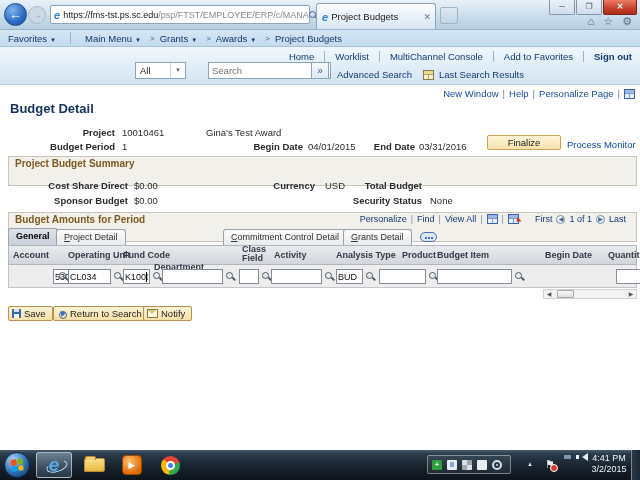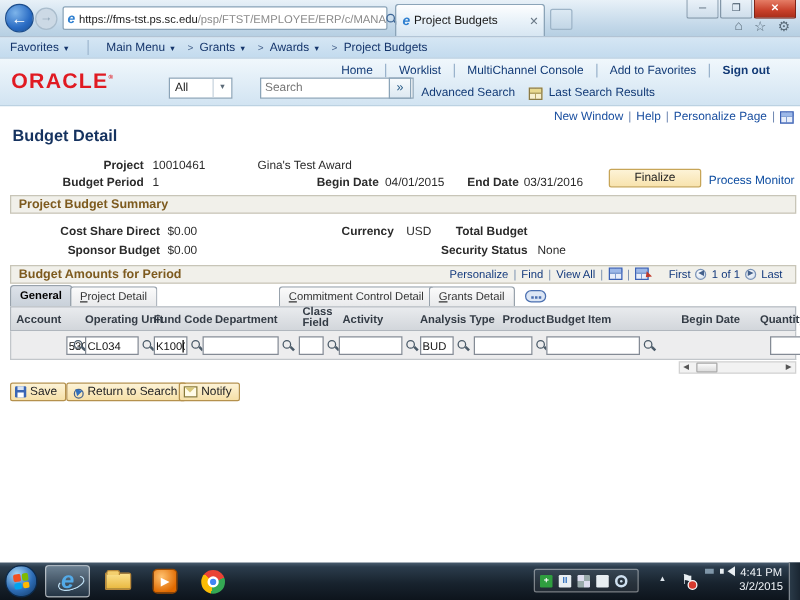--- a/index.html
+++ b/index.html
@@ -47,21 +47,21 @@
   #crumbbar { position:absolute; left:0; top:30px; width:640px; height:17px;
               background:linear-gradient(#d5e6f4,#c3dbee); border-bottom:1px solid #a6c2d9;
               display:flex; align-items:center; font-size:9.5px; color:#15356b; padding-left:8px; }
   .crumb { margin-right:4px; } .crumb .caret-dn { color:#15356b; margin-left:3px; }
   .crumb-sep { color:#46628c; font-size:8px; margin:0 5px; }
   .crumb-bar-div { width:1px; height:12px; background:#9fb8cf; margin:0 14px 0 10px; }
 
   
   #psheader { position:absolute; left:0; top:47px; width:640px; height:38px;
               background:linear-gradient(#f0f7fc,#d2e4f2); border-bottom:1px solid #bcd2e2; }
-  #ps-links { position:absolute; right:24px; top:4px; display:flex; font-size:9.5px; color:#123a76; }
+  #ps-links { position:absolute; right:8px; top:4px; display:flex; font-size:9.5px; color:#123a76; }
   #ps-links .hlink { padding:0 10px; border-right:1px solid #9ab3cc; }
   #ps-links .hlink:last-child { border-right:none; padding-right:0; }
   #ps-links .signout { font-weight:bold; }
   #oracle-logo { position:absolute; left:9px; top:8px; font-size:17px; font-weight:bold; letter-spacing:1px; color:#e01a22; }
   #oracle-logo::after { content:"\00ae"; font-size:5px; vertical-align:super; }
   #scope-box { position:absolute; left:135px; top:15px; width:51px; height:17px; background:#fff;
                border:1px solid #8ba4b8; font-size:9.5px; color:#222; display:flex; align-items:center; padding:0 4px; }
   #scope-box .caret-dn { margin-left:auto; border-left:1px solid #c7d4de; padding-left:4px; height:100%; line-height:15px; }
   #search-input { position:absolute; left:187px; top:15px; width:123px; height:17px; border:1px solid #8ba4b8;
                   font-family:"Liberation Sans",sans-serif; font-size:9.5px; padding:0 3px; color:#333;margin-left:21px; }
@@ -86,21 +86,21 @@
 
   
   .lbl { position:absolute; font-size:9.5px; font-weight:bold; color:#2b2b2b; text-align:right; }
   .val { position:absolute; font-size:9.5px; color:#2b2b2b; }
   #finalize-btn { position:absolute; left:487px; top:135px; width:74px; height:15px;
                   background:linear-gradient(#fdf3d7,#f8e3ae); border:1px solid #c7a557; border-radius:2px;
                   font-size:9.5px; color:#222; text-align:center; line-height:13px; }
   .plink { position:absolute; font-size:9.5px; color:#0d4da1; }
 
   
-  .secbar { position:absolute; left:8px; width:629px; height:15px; background:#f1f0ea;
+  .secbar { position:absolute; left:8px; width:629px; height:30px; background:#f1f0ea;
             border:1px solid #c8c5b8; font-size:10px; font-weight:bold; color:#7d5a1e; padding:1px 0 0 6px; }
   #grid-bar-right { position:absolute; right:14px; top:214px; display:flex; align-items:center; gap:4px; font-size:9px; color:#13397c; }
   #grid-bar-right .gsep { color:#7a8faf; }
   .nav-circ { display:inline-block; width:9px; height:9px; border-radius:50%; border:1px solid #7a93b8;
               background:radial-gradient(circle at 35% 30%, #fff, #cfdcec); color:#44618c; font-size:6px; line-height:7px; text-align:center; }
 
   
   .ftab { position:absolute; top:229px; height:16px; border:1px solid #98a2ac; border-bottom:none;
           border-radius:3px 3px 0 0; font-size:9px; color:#333; padding:2px 7px 0; background:linear-gradient(#fbfbfb,#e9eaec); }
   .ftab.active { background:linear-gradient(#dde2e9,#c9d1da); font-weight:bold; color:#000; top:228px; height:17px; }
@@ -236,21 +236,20 @@
   </div>
 
   <div id="psheader">
     <div id="ps-links">
       <span class="hlink">Home</span>
       <span class="hlink">Worklist</span>
       <span class="hlink">MultiChannel Console</span>
       <span class="hlink">Add to Favorites</span>
       <span class="hlink signout">Sign out</span>
     </div>
-    <div id="oracle-logo">ORACLE</div>
     <div id="scope-box">
       <span>All</span>
       <span class="caret-dn">▼</span>
     </div>
     <input id="search-input" placeholder="Search" style="">
     <div id="go-btn">»</div>
     <div id="adv-row">
       <span>Advanced Search</span>
       <span class="grid-ico" style="margin-left:6px;"></span>
       <span>Last Search Results</span>
@@ -319,21 +318,21 @@
   <div id="showtabs-ico">
       <i></i>
     </div>
 
   <div id="grid-head"></div>
   <div id="grid-row"></div>
 
   <span class="gh" style="left:13px;">Account</span>
   <span class="gh" style="left:68px;">Operating Unit</span>
   <span class="gh" style="left:123px;">Fund Code</span>
-  <span class="gh" style="left:172px;">Department</span>
+  <span class="gh" style="left:154px;margin-top:12px;">Department</span>
   <span class="gh wrap" style="left:242px;">Class Field</span>
   <span class="gh" style="left:274px;">Activity</span>
   <span class="gh" style="left:336px;">Analysis Type</span>
   <span class="gh" style="left:402px;">Product</span>
   <span class="gh" style="left:437px;">Budget Item</span>
   <span class="gh" style="left:545px;">Begin Date</span>
   <span class="gh" style="left:608px;">Quantity</span>
 
   <input class="gi" style="left: 13px; width: 43px; margin-left: 40px;" value="53000">
   <span class="mag gmag" style="left:59px;"></span>

